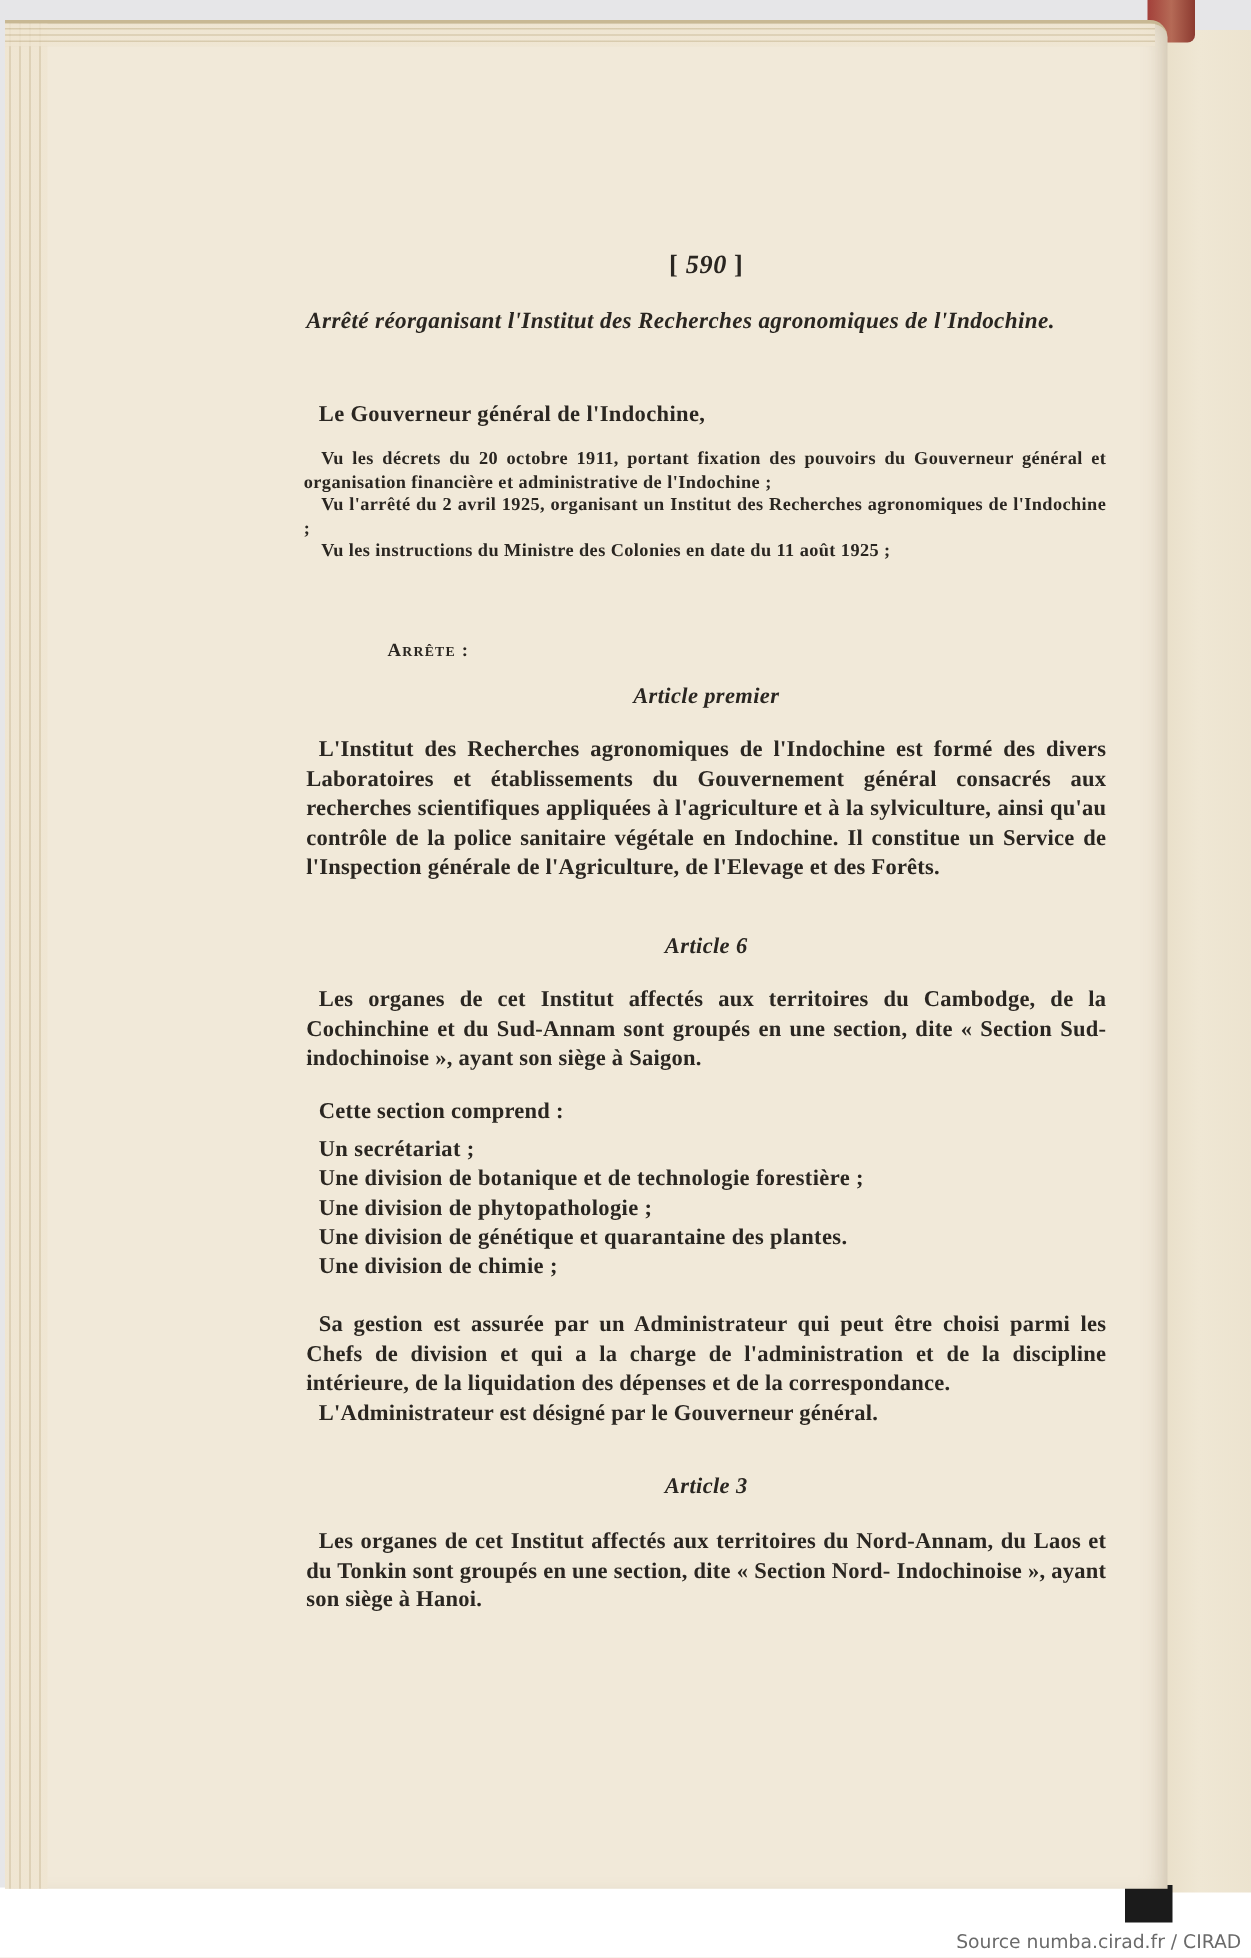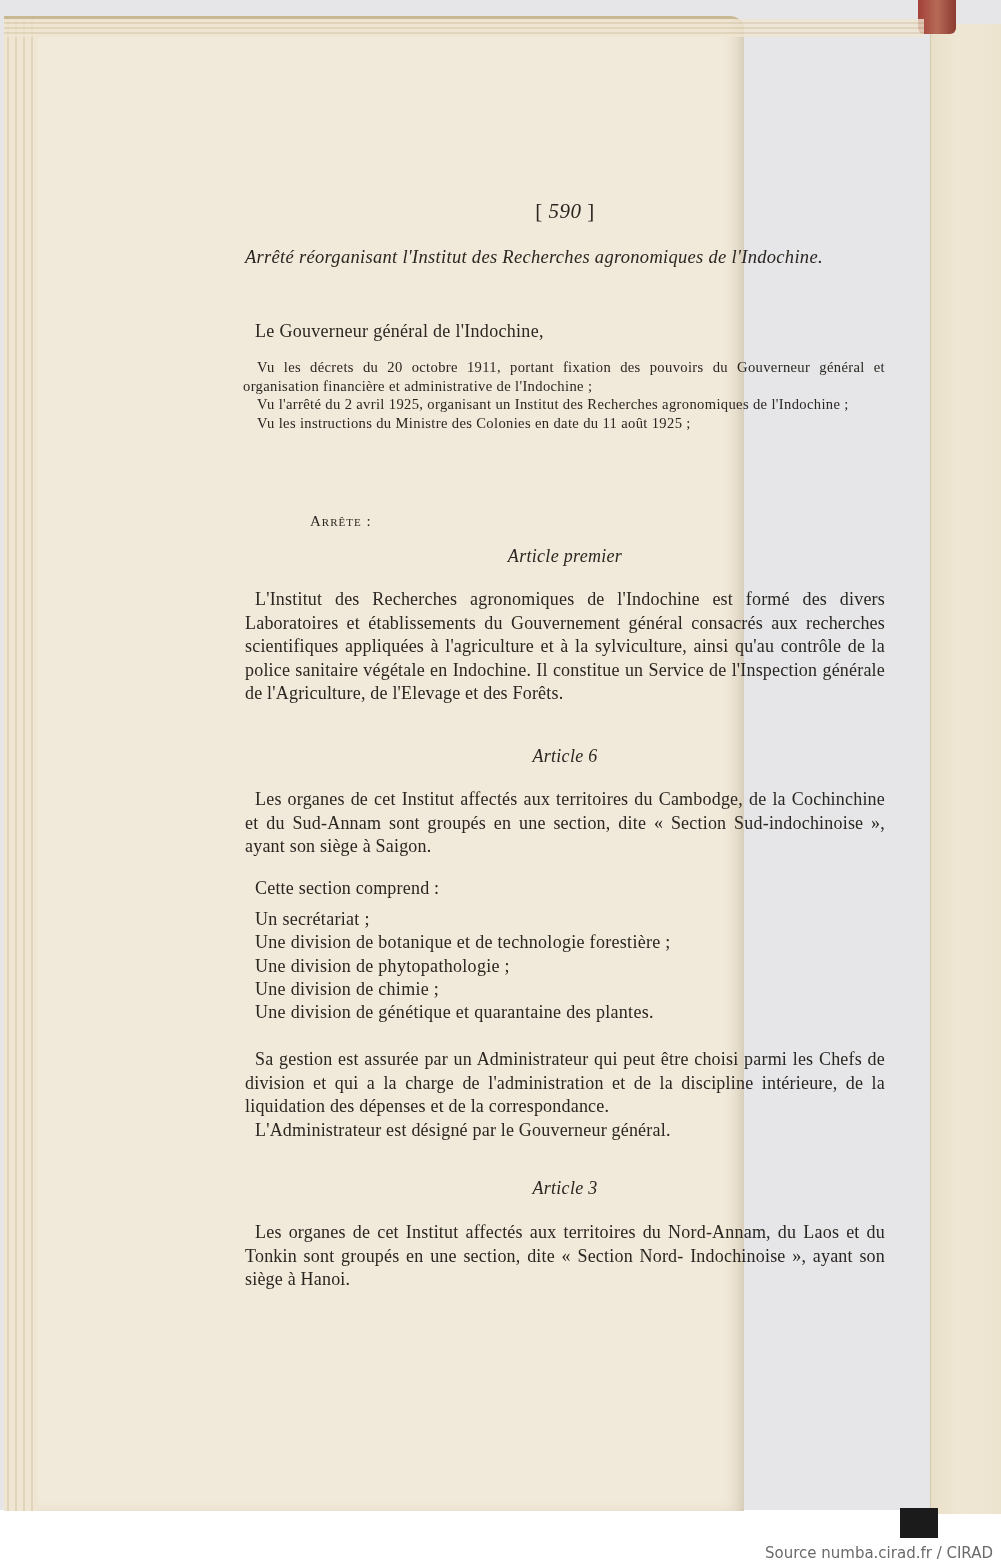--- a/index.html
+++ b/index.html
@@ -36,25 +36,26 @@
     }
     .bottom-black-edge {
       position: absolute;
       left: 900px; top: 1508px;
       width: 38px; height: 30px;
       background: #1b1b1b;
     }
     .page {
       position: absolute;
       left: 4px; top: 16px;
-      width: 740px; height: 1492px;
+      width: 930px; height: 1492px;
       background: #f1e9d9;
       border-top: 3px solid #c8b894;
       box-shadow: inset -12px 0 18px -10px rgba(120, 100, 70, 0.35);
       border-radius: 0 14px 0 0;
+      font-weight: bold;
     }
     .page-stack-left {
       position: absolute;
       left: 4px; top: 16px;
       width: 34px; height: 1492px;
       background: repeating-linear-gradient(90deg, #efe5d1 0px, #efe5d1 3px, #cdbd9c 4px, #efe5d1 5px, #efe5d1 8px);
       opacity: 0.85;
     }
     .page-stack-top {
       position: absolute;
@@ -191,22 +192,22 @@
     <div class="paragraph" style="top:585px; text-indent:10px;">L'Institut des Recherches agronomiques de l'Indochine est formé des divers Laboratoires et établissements du Gouvernement général consacrés aux recherches scientifiques appliquées à l'agriculture et à la sylviculture, ainsi qu'au contrôle de la police sanitaire végétale en Indochine. Il constitue un Service de l'Inspection générale de l'Agriculture, de l'Elevage et des Forêts.</div>
 
     <div class="article-heading" style="top:743px;">Article 6</div>
     <div class="paragraph" style="top:785px; text-indent:10px;">Les organes de cet Institut affectés aux territoires du Cambodge, de la Cochinchine et du Sud-Annam sont groupés en une section, dite « Section Sud-indochinoise », ayant son siège à Saigon.</div>
     <div class="paragraph" style="top:874px; text-indent:10px;">Cette section comprend :</div>
 
     <div class="list" style="top:905px;">
       <div>Un secrétariat ;</div>
       <div>Une division de botanique et de technologie forestière ;</div>
       <div>Une division de phytopathologie ;</div>
+      <div>Une division de génétique et quarantaine des plantes.</div>
       <div>Une division de chimie ;</div>
-      <div>Une division de génétique et quarantaine des plantes.</div>
     </div>
 
     <div class="paragraph" style="top:1045px; text-indent:10px;">Sa gestion est assurée par un Administrateur qui peut être choisi parmi les Chefs de division et qui a la charge de l'administration et de la discipline intérieure, de la liquidation des dépenses et de la correspondance.</div>
     <div class="paragraph" style="top:1116px; text-indent:10px;">L'Administrateur est désigné par le Gouverneur général.</div>
 
     <div class="article-heading" style="top:1175px;">Article 3</div>
     <div class="paragraph" style="top:1218px; text-indent:10px;">Les organes de cet Institut affectés aux territoires du Nord-Annam, du Laos et du Tonkin sont groupés en une section, dite « Section Nord- Indochinoise », ayant son siège à Hanoi.</div>
   </div>
 </div>
 

